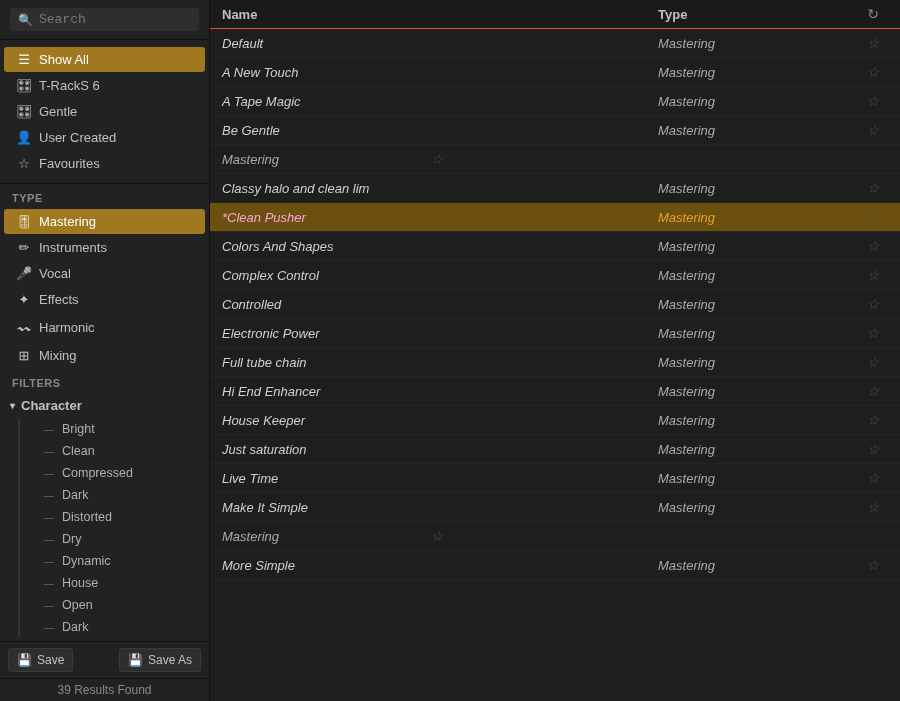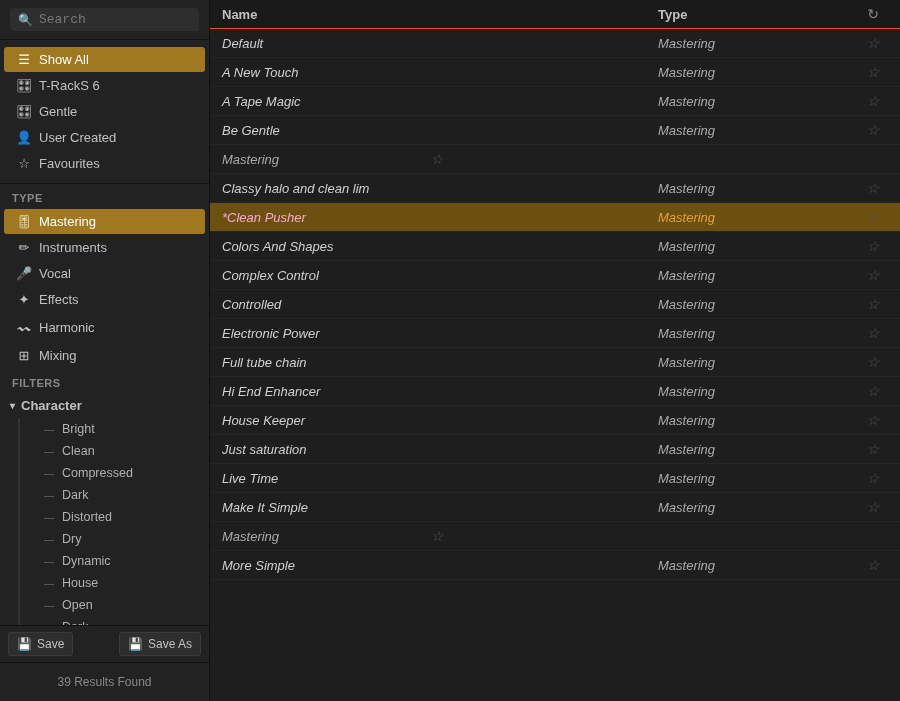--- a/index.html
+++ b/index.html
@@ -175,21 +175,21 @@
       background: #2e2e2e;
       border: 1px solid #3a3a3a;
       border-radius: 3px;
       color: #c0c0c0;
       cursor: pointer;
       font-size: 12px;
     }
 
     .results-count {
       text-align: center;
-      padding: 12px;
+      padding: 4px;
       color: #888;
       font-size: 12px;
       border-top: 1px solid #111;
     }
 
     
     .main-content {
       flex: 1;
       display: flex;
       flex-direction: column;

